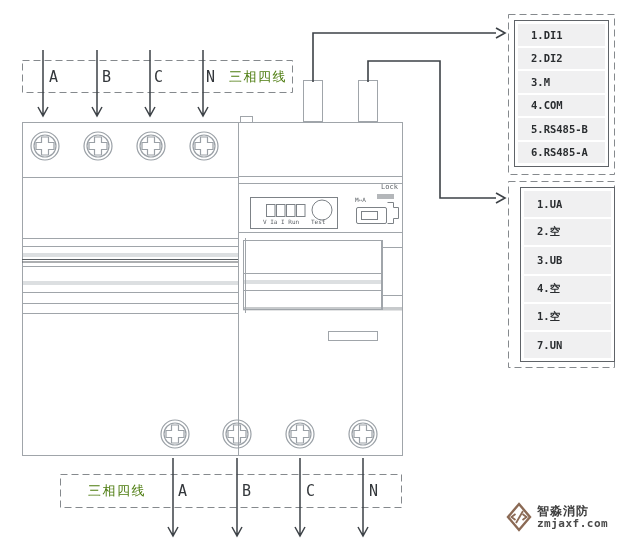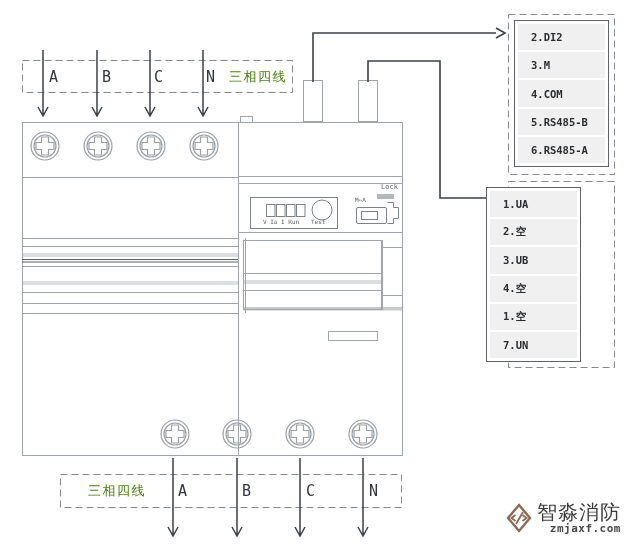--- a/index.html
+++ b/index.html
@@ -13,24 +13,24 @@
   .lbl-lock{left:381px;top:183px;font-size:7px;}
   .lbl-switch{left:355px;top:196px;font-size:6px;}
   .lbl-led{left:263px;top:218px;font-size:6px;}
   .lbl-test{left:311px;top:218px;font-size:6px;}
   .list-inner{position:absolute;border:1px solid #5f6368;background:#fff;box-sizing:border-box;
               display:flex;flex-direction:column;gap:2px;padding:3px;}
   .list-row{flex:1;background:#f0f0f1;color:#2a2d30;font-size:10.5px;font-weight:600;
             display:flex;align-items:center;padding-left:13px;
             font-family:"DejaVu Sans Mono","DejaVu Sans",monospace;}
   .inner-signal{left:514px;top:20px;width:95px;height:147px;}
-  .inner-voltage{left:486px;top:187px;width:95px;height:175px;}
+  .inner-voltage{left:520px;top:187px;width:95px;height:175px;}
   .logo{position:absolute;left:506px;top:502px;display:flex;align-items:center;gap:5px;}
   .logo-text{display:flex;flex-direction:column;line-height:1.05;}
-  .logo-name{font-size:20px;font-weight:normal;color:#3c3c3c;letter-spacing:1px;
+  .logo-name{font-size:12px;font-weight:bold;color:#3c3c3c;letter-spacing:1px;
              font-family:"DejaVu Sans","Liberation Sans",sans-serif;}
   .logo-domain{font-size:11px;font-weight:bold;color:#4a4a4a;letter-spacing:0.5px;text-align:right;}
 </style>
 </head>
 <body>
 
 <div class="canvas">
 
   <svg class="lineart" width="625" height="549" viewBox="0 0 625 549">
     <defs>
@@ -141,20 +141,21 @@
   <span class="phase-label" style="left:242px;top:478px">B</span>
   <span class="phase-label" style="left:306px;top:478px">C</span>
   <span class="phase-label" style="left:369px;top:478px">N</span>
 
   <span class="device-label lbl-led">V Ia I Run</span>
   <span class="device-label lbl-test">Test</span>
   <span class="device-label lbl-lock">Lock</span>
   <span class="device-label lbl-switch">M⇔A</span>
 
   <div class="list-inner inner-signal">
+    <div class="list-row">1.DI1</div>
     <div class="list-row">2.DI2</div>
     <div class="list-row">3.M</div>
     <div class="list-row">4.COM</div>
     <div class="list-row">5.RS485-B</div>
     <div class="list-row">6.RS485-A</div>
   </div>
 
   <div class="list-inner inner-voltage">
     <div class="list-row">1.UA</div>
     <div class="list-row">2.空</div>

